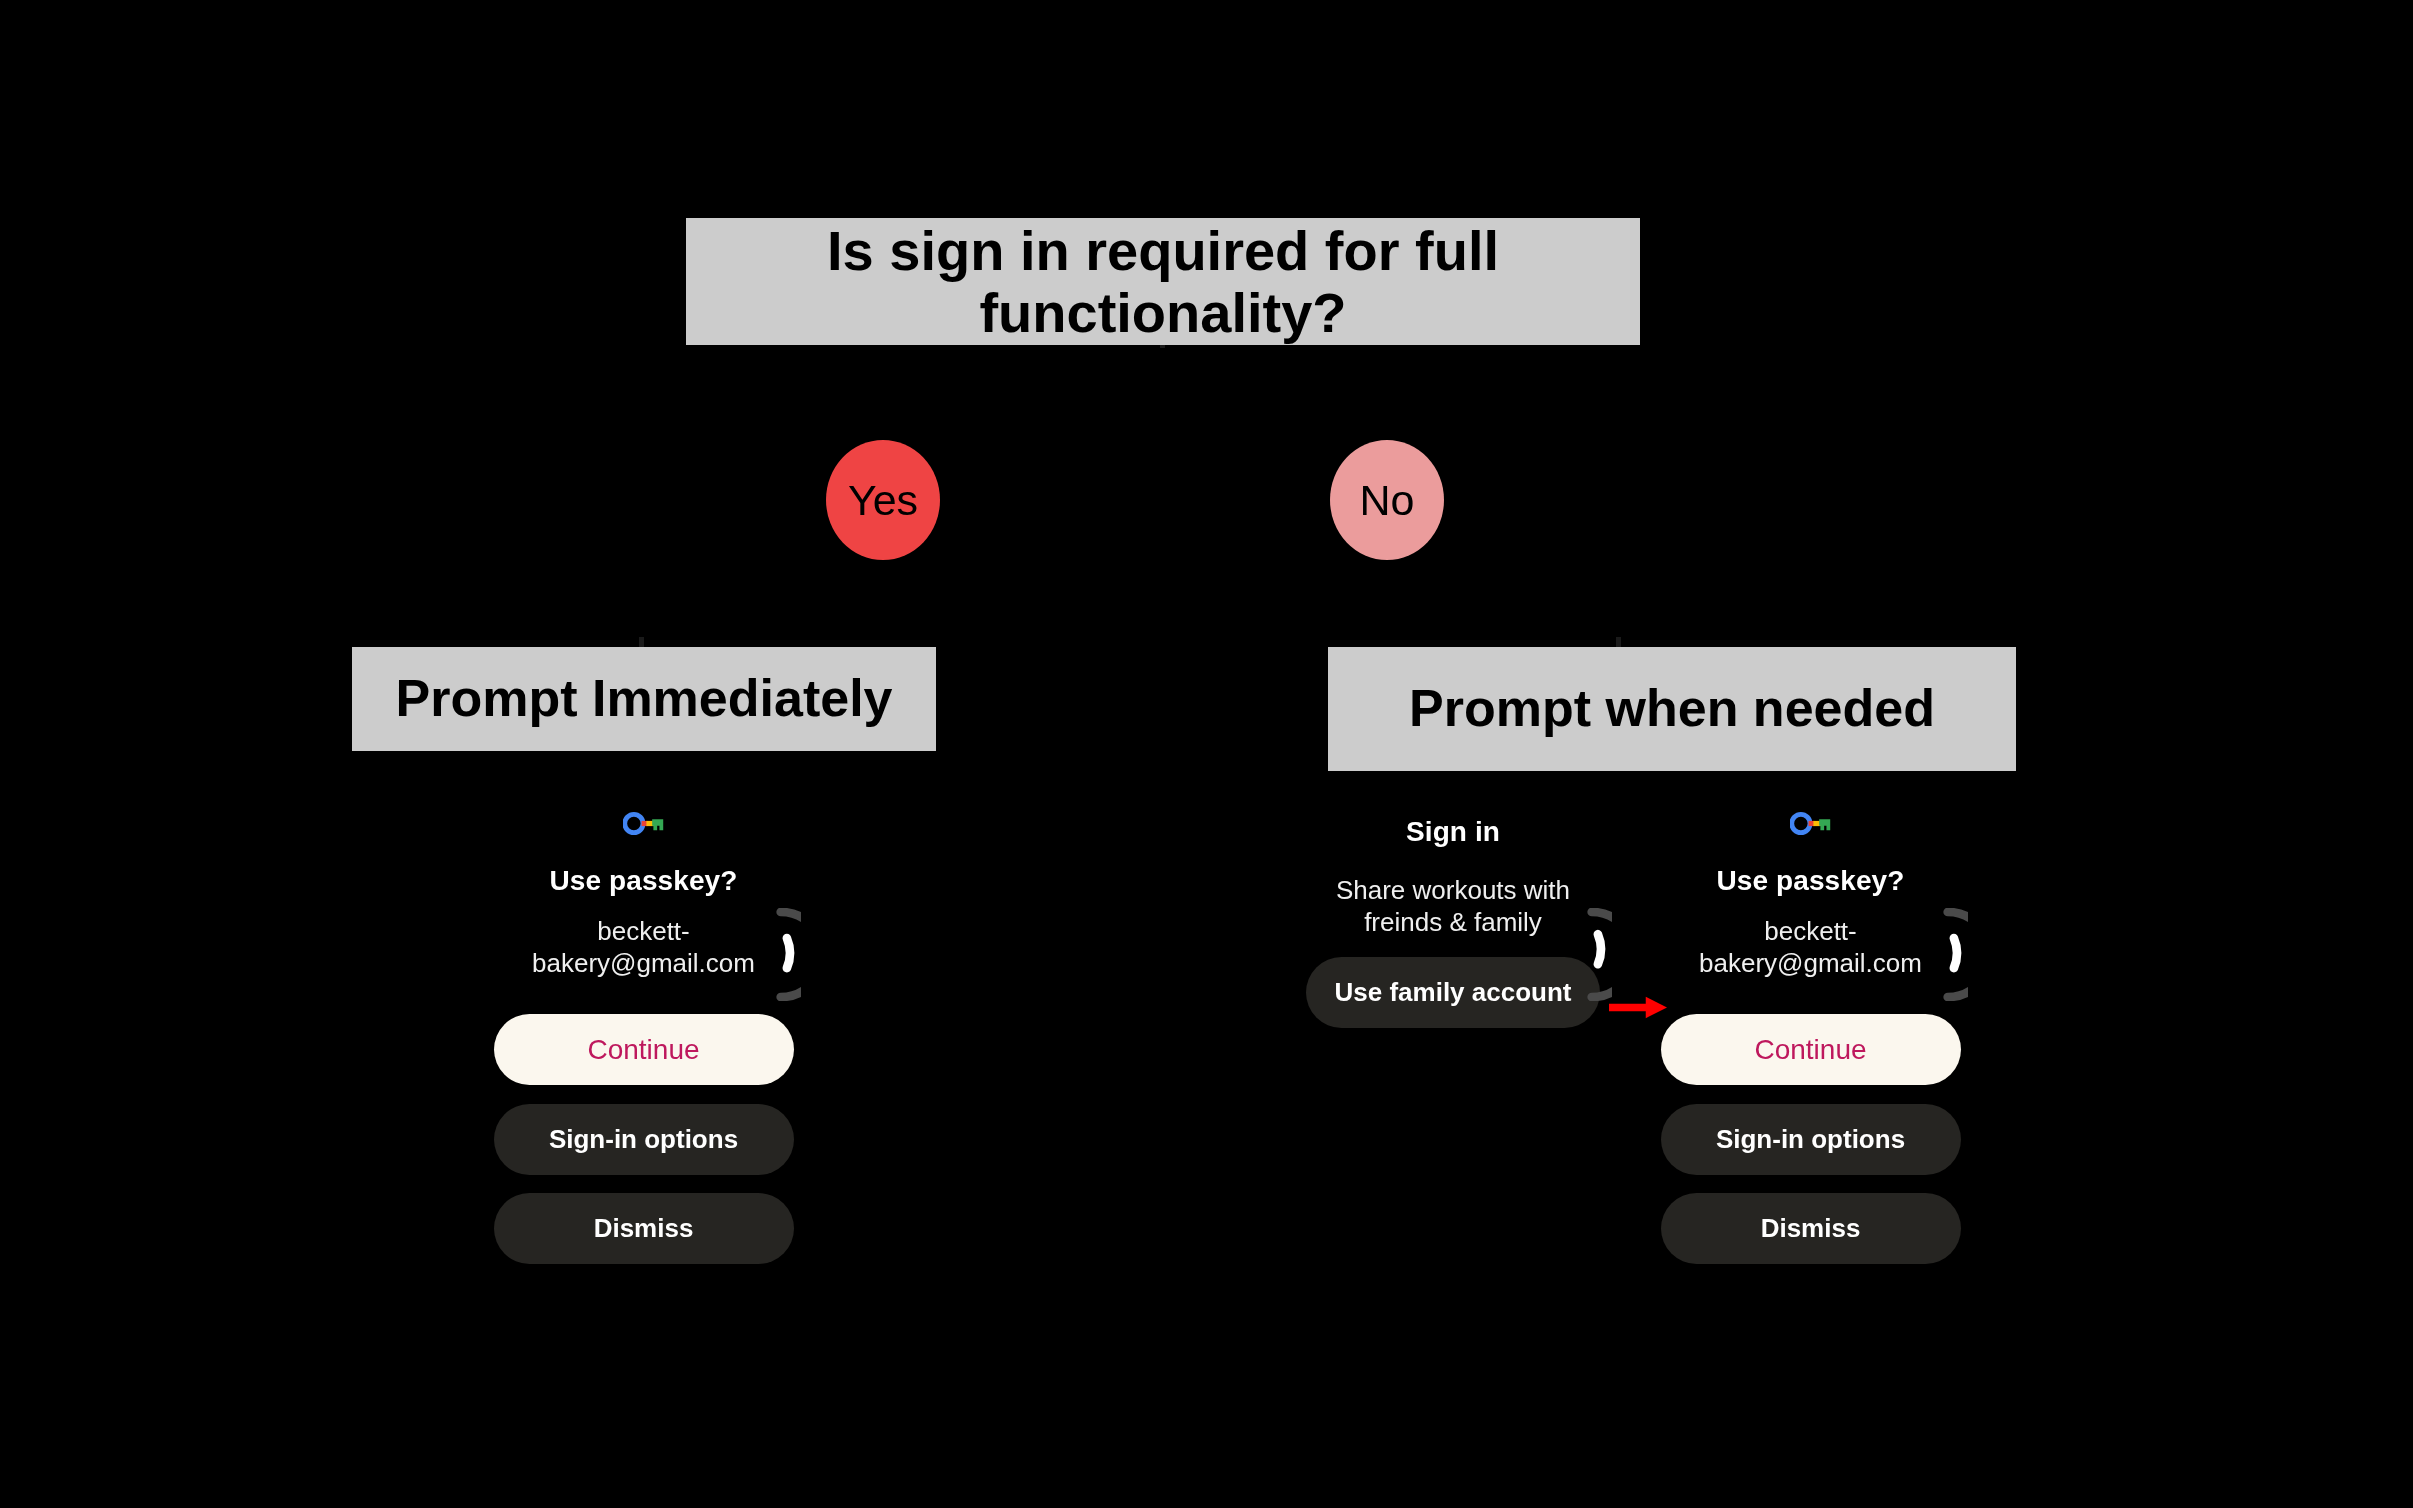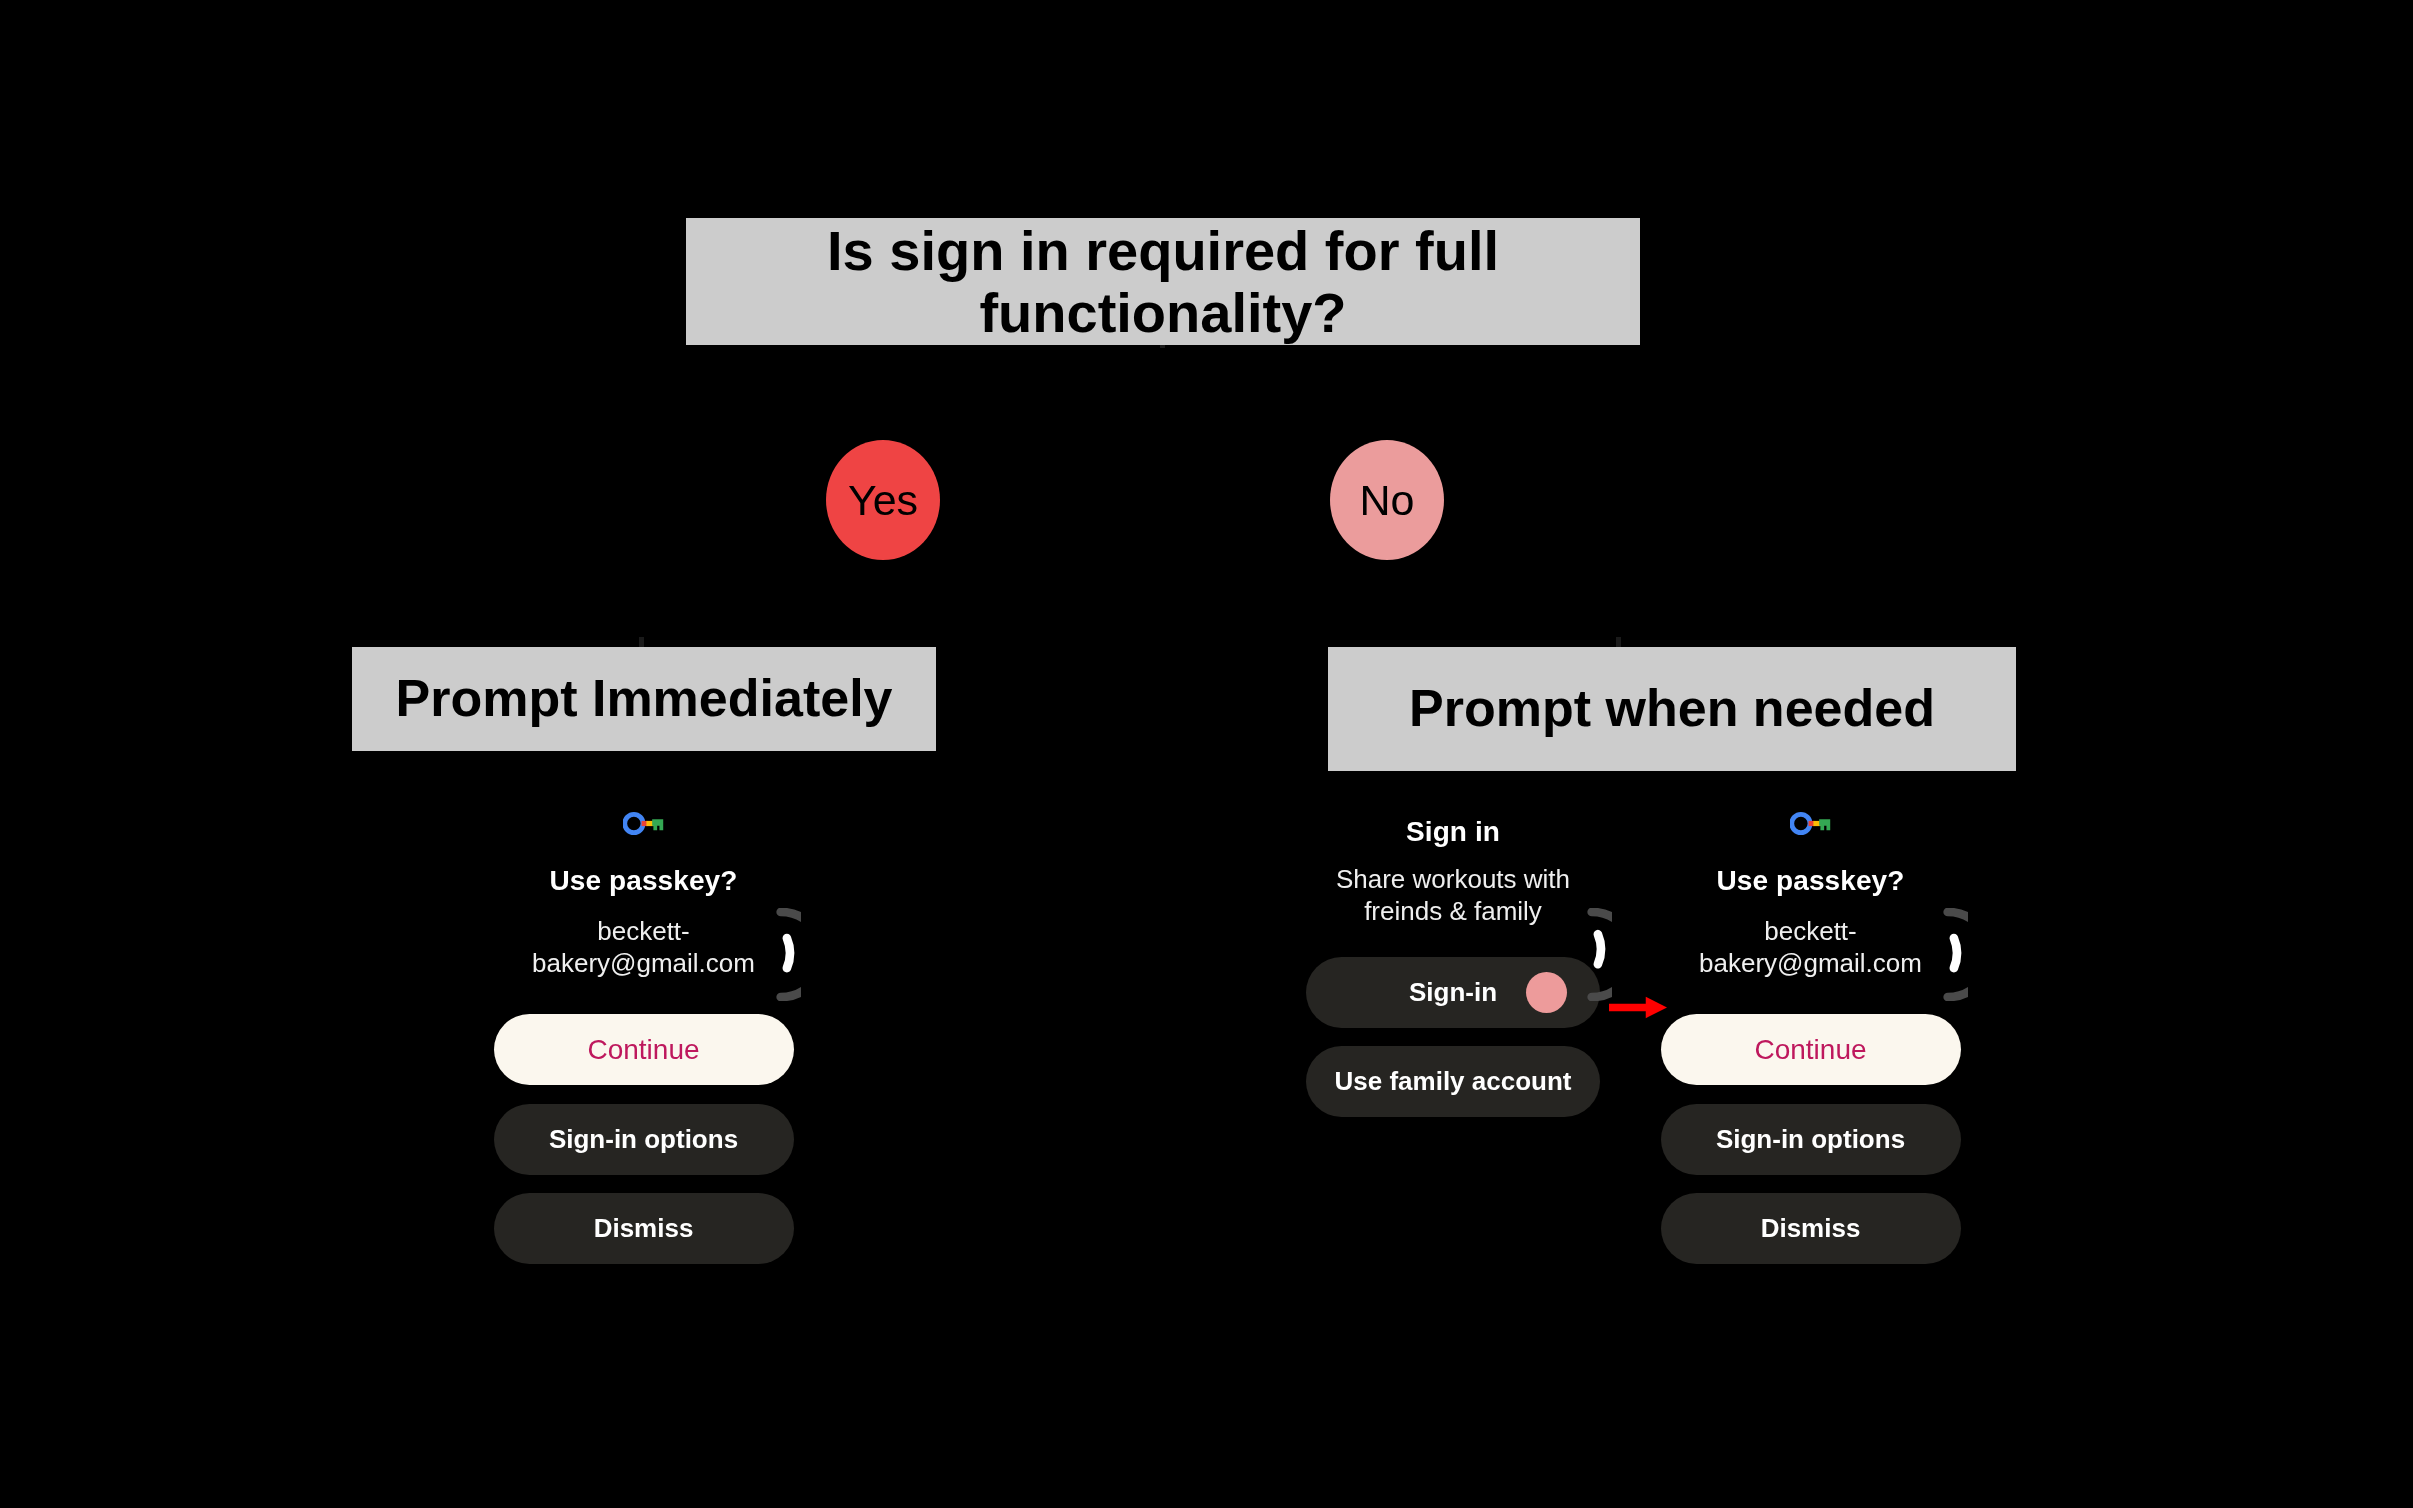--- a/index.html
+++ b/index.html
@@ -111,26 +111,22 @@
     <svg viewBox="0 0 30 96" width="29" height="93" aria-hidden="true">
       <path d="M9 4 A 40 40 0 0 1 9 92" fill="none" stroke="#4a4a4a" stroke-width="9" stroke-linecap="round"></path>
       <path d="M15.4 31 A 40 40 0 0 1 15.4 62" fill="none" stroke="#ffffff" stroke-width="9" stroke-linecap="round"></path>
     </svg>
   </span>
 
   <div class="w-col" style="left:1306px;top:816px;width:294px;">
 
     <div class="w-title">Sign in</div>
 
-    <div class="w-sub" style="width:259px;margin-top:8px;">Share workouts with freinds &amp; family</div>
+    <div class="w-sub" style="width:259px;margin-top:19px;">Share workouts with freinds &amp; family</div>
 
-    <div class="w-btn semi" style="width:294px;height:71px;margin-top:21px;">
-      <span>Sign-in</span>
-      <span class="touch-dot" style="width:41px;height:41px;right:33px;top:15.4px;"></span>
-    </div>
 
     <div class="w-btn semi" style="width:294px;height:71px;margin-top:10.6px;">Use family account</div>
   </div>
 
   <span class="scroll-arc" style="left:1583px;top:908px;">
     <svg viewBox="0 0 30 96" width="29" height="93" aria-hidden="true">
       <path d="M9 4 A 40 40 0 0 1 9 92" fill="none" stroke="#4a4a4a" stroke-width="9" stroke-linecap="round"></path>
       <path d="M15.4 27 A 40 40 0 0 1 15.4 58" fill="none" stroke="#ffffff" stroke-width="9" stroke-linecap="round"></path>
     </svg>
   </span>

